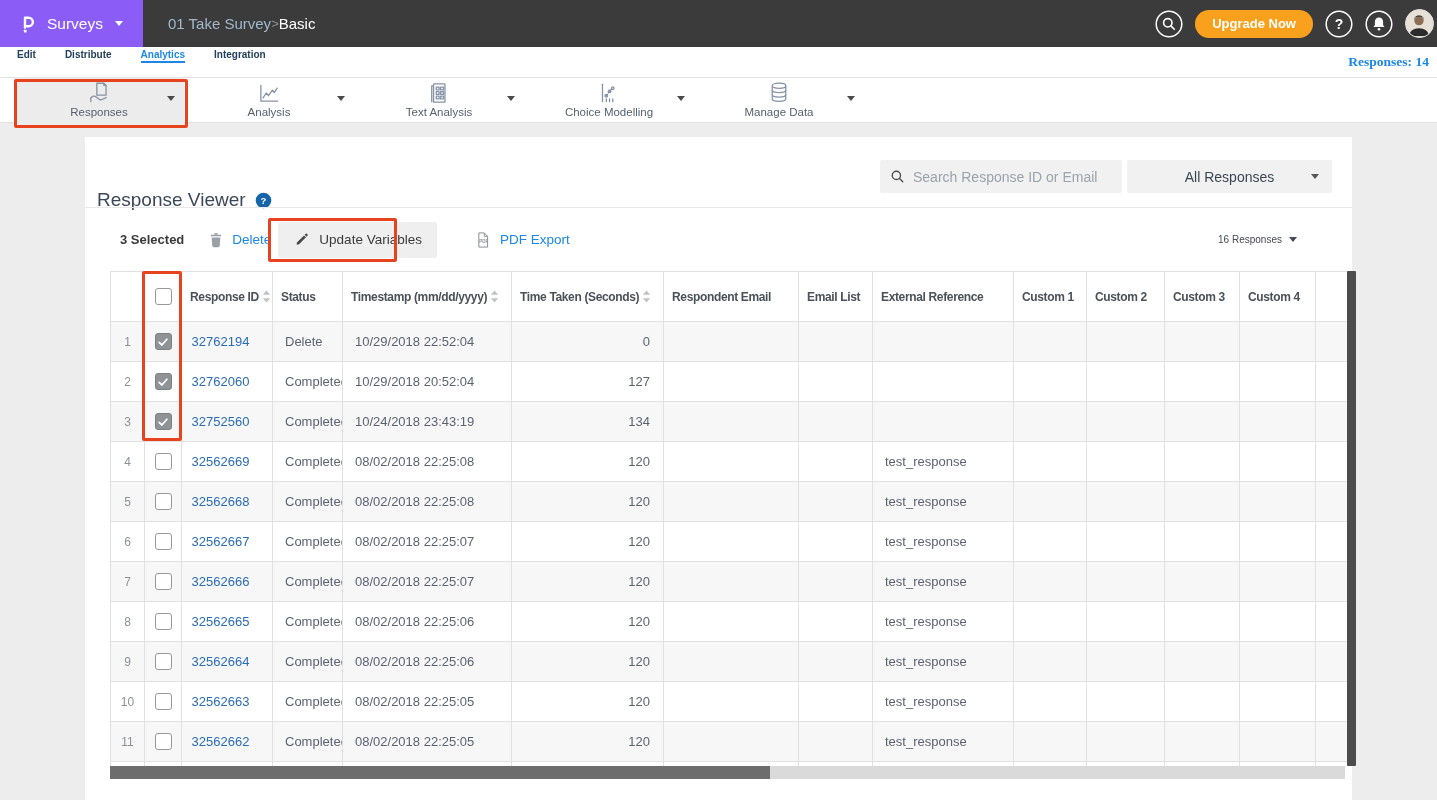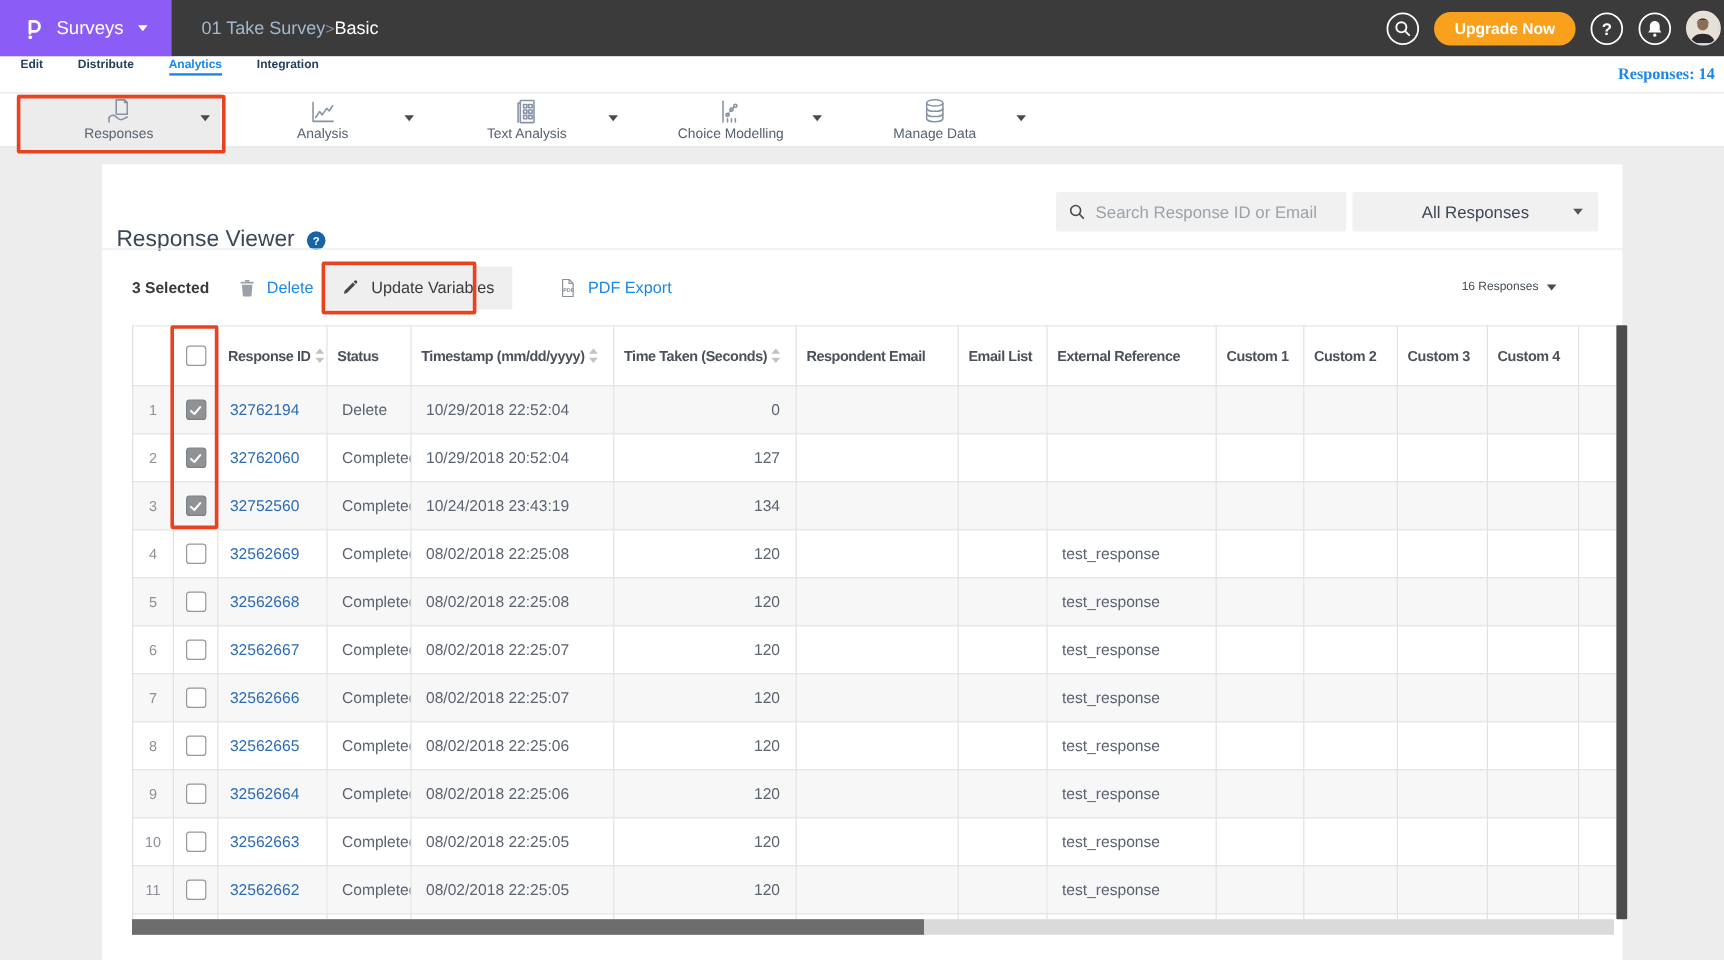--- a/index.html
+++ b/index.html
@@ -40,21 +40,21 @@
   .card { position:absolute; left:85px; top:137px; width:1267px; height:663px; background:#fff; }
   .viewer-title { position:absolute; left:12px; top:24px; font-size:19px; color:#3c4858; display:flex; align-items:center; gap:8px;margin-top:28px; }
   .search-box { position:absolute; left:795px; top:23px; width:242px; height:33px; background:#f1f1f2; border-radius:2px; display:flex; align-items:center; padding:0 10px; gap:8px; }
   .search-box input { border:none; background:transparent; outline:none; font-size:14px; color:#333; width:100%; font-family:inherit; }
   .search-box input::placeholder { color:#9aa2ab; }
   .filter-box { position:absolute; left:1042px; top:23px; width:205px; height:33px; background:#f1f1f2; border-radius:2px; display:flex; align-items:center; justify-content:center; font-size:14px; color:#3c4654; cursor:pointer; }
   .filter-box .caret { position:absolute; right:13px; color:#555; }
   .divider { position:absolute; left:0; top:70px; width:100%; border-top:1px solid #e9e9e9; }
 
   .action-row { position:absolute; left:0; top:80px; width:100%; height:45px; display:flex; align-items:center; }
-  .sel-label { margin-left:25px; font-size:13px; font-weight:bold; color:#3a3a3a; }
+  .sel-label { margin-left:35px; font-size:13px; font-weight:bold; color:#3a3a3a; }
   .link-action { display:flex; align-items:center; gap:7px; font-size:13.5px; color:#1b87e6; cursor:pointer; }
   .delete-action { margin-left:23px; }
   .update-btn { margin-left:7px; height:36px; padding:0 15px; background:#efefef; border-radius:2px; display:flex; align-items:center; gap:9px; font-size:13.5px; color:#3a3a3a; cursor:pointer; }
   .pdf-action { margin-left:36px; }
   .count-dropdown { position:absolute; right:55px; top:0; height:45px; display:flex; align-items:center; gap:7px; font-size:10px; color:#454b54; cursor:pointer; }
   .count-dropdown .caret { color:#454b54; }
 
   
   #table-wrap { position:absolute; left:25px; top:134px; width:1239px; height:495px; overflow:hidden; }
   table { border-collapse:collapse; table-layout:fixed; width:1237px; }

